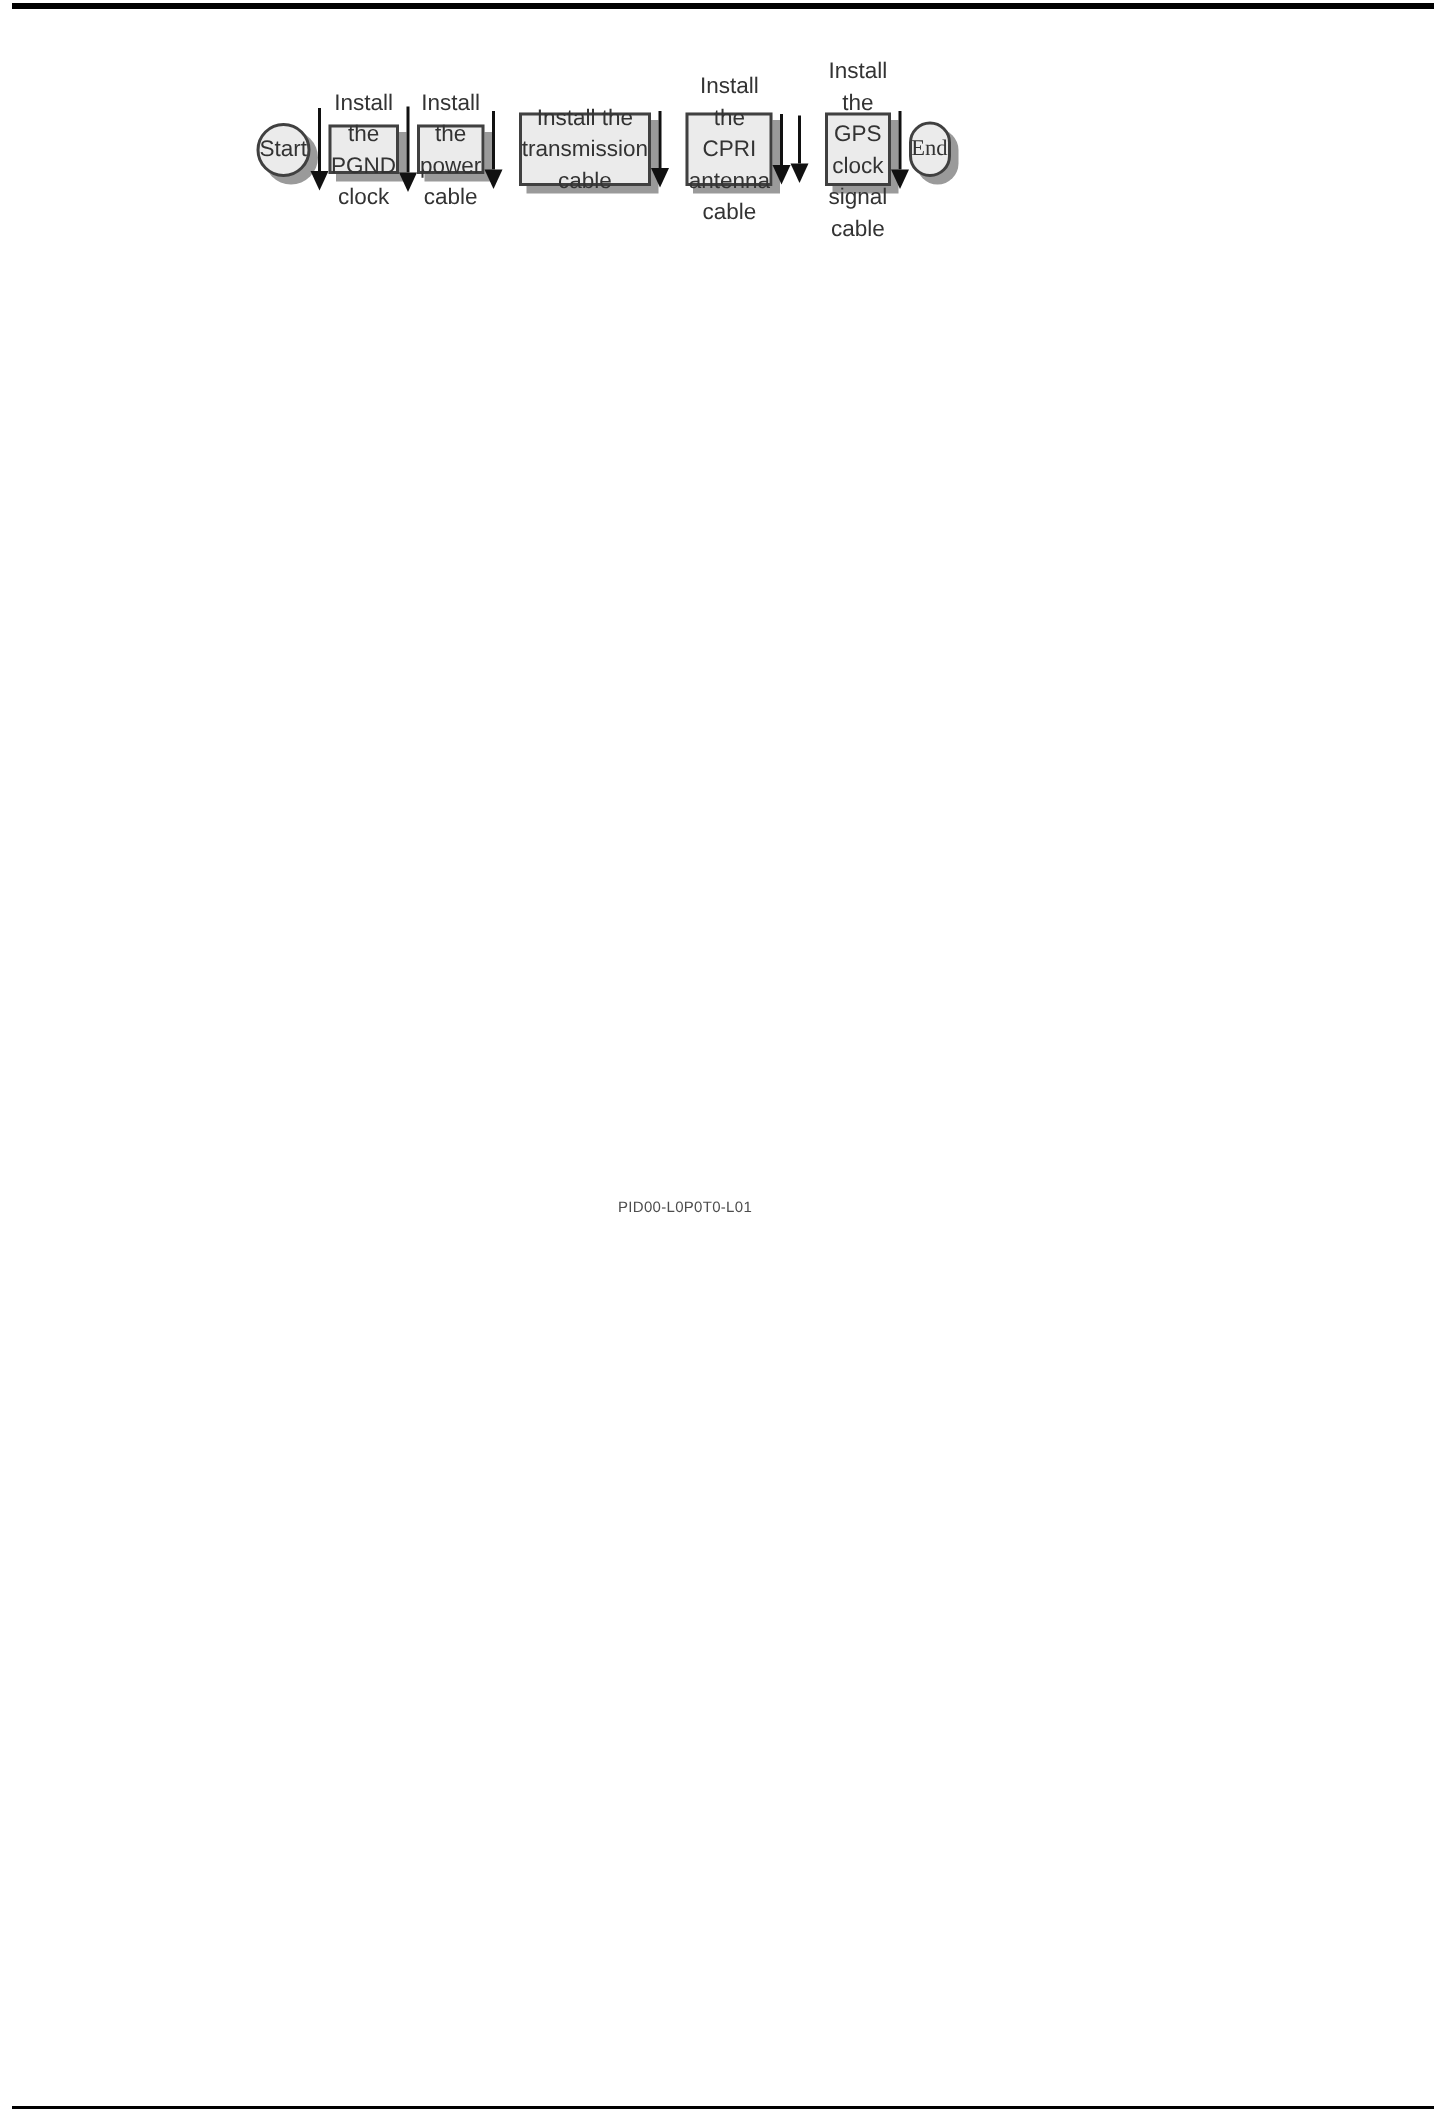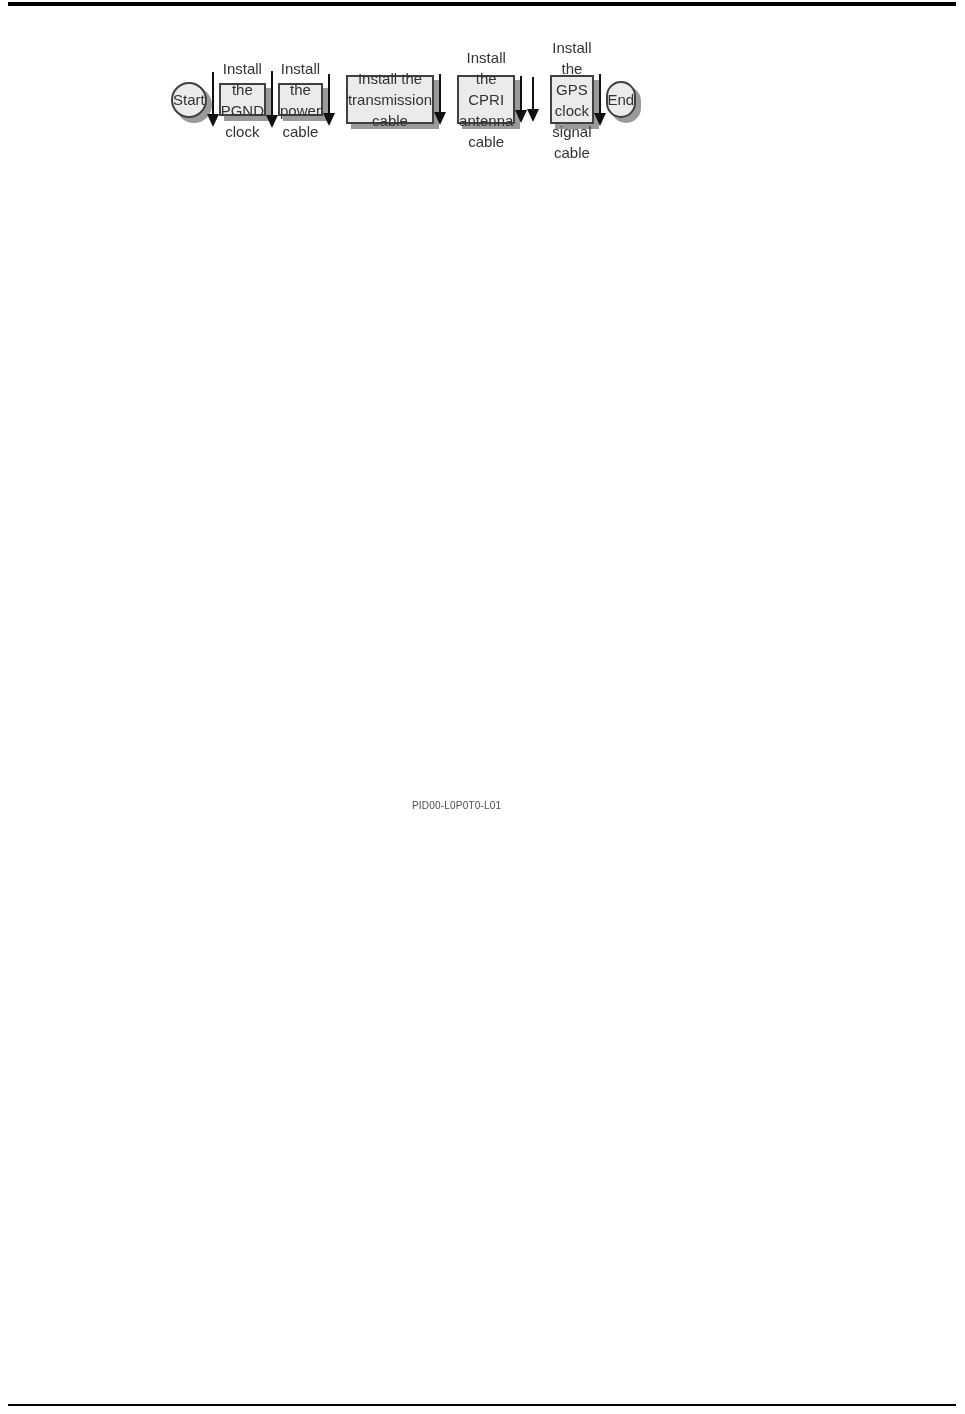--- a/index.html
+++ b/index.html
@@ -29,21 +29,21 @@
     border: 2px solid #404040;
     box-shadow: 5px 5px 0 #9a9a9a;
     display: flex; align-items: center; justify-content: center;
     text-align: center;
     color: #333333;
     font-size: 15px;
     line-height: 21px;
   }
   .node .label { white-space: pre-line; }
   .terminator { border-radius: 18px; height: 36px; }
-  .terminator.end { height: 37px; }
+  .terminator.end { height: 37px; font-family: Liberation Serif, serif; }
   .process.single { height: 33px; }
   .process.double { height: 49px; margin-left: 11px; }
 
   .arrow {
     width: 12px;
     display: flex; flex-direction: column; align-items: center;
   }
   .arrow .shaft { width: 2px; flex: 1; background: #111111; }
   .arrow .head {
     width: 0; height: 0;

